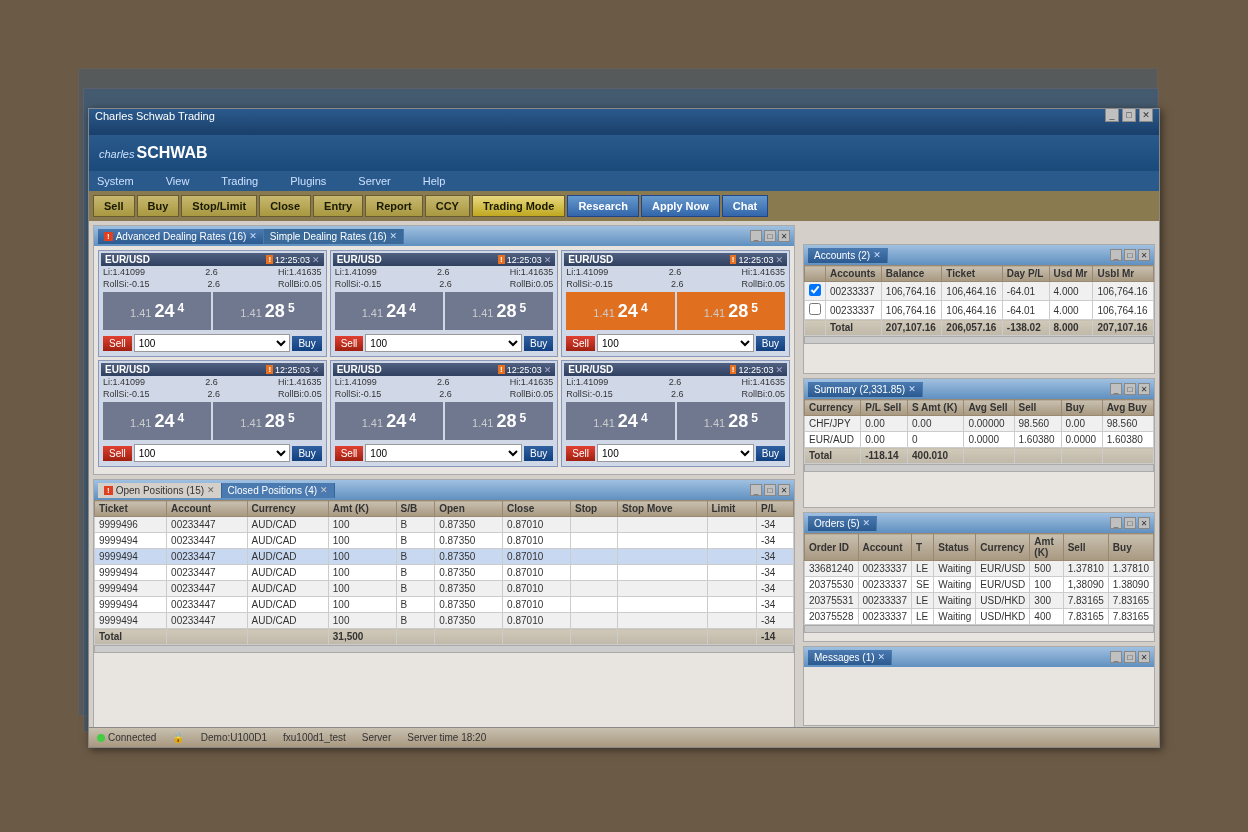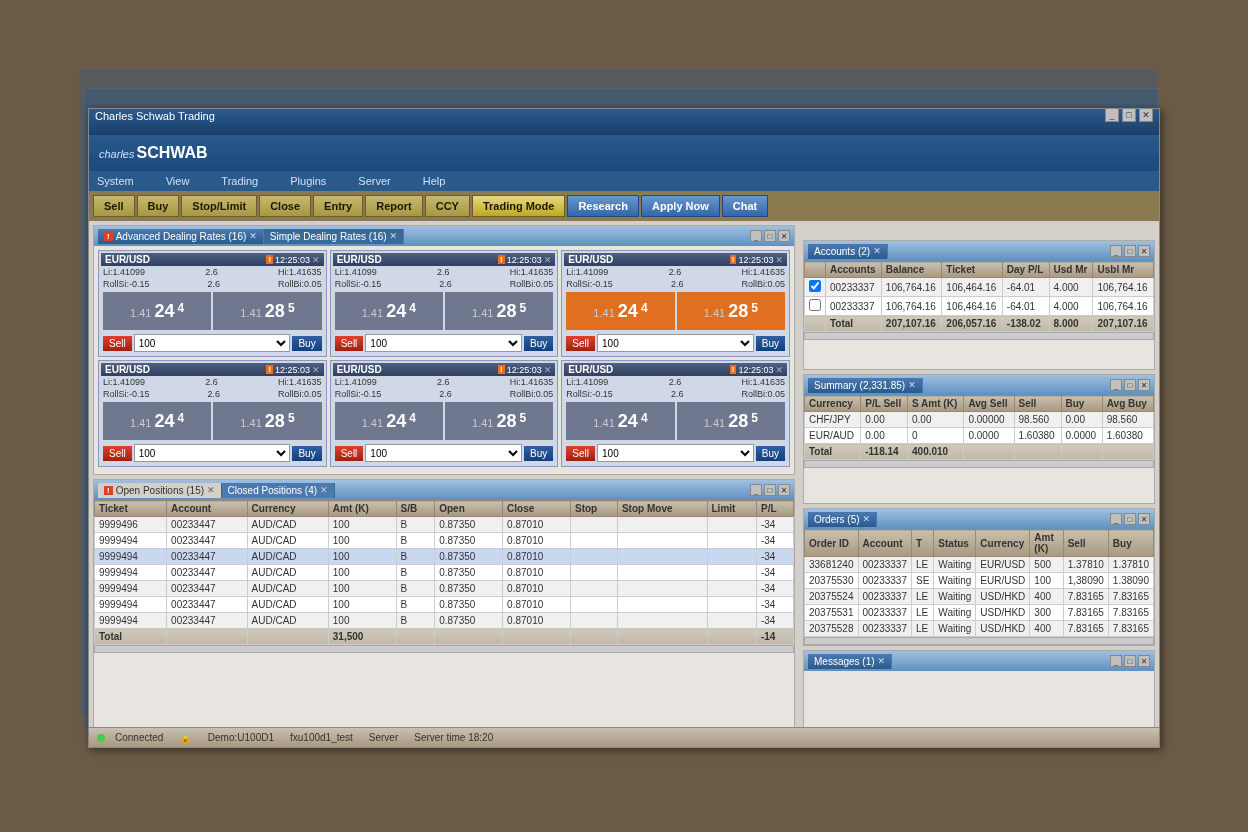--- a/index.html
+++ b/index.html
@@ -348,21 +348,21 @@
       height: 20px;
       background: linear-gradient(180deg, #c8c0b0 0%, #a89880 100%);
       border-top: 1px solid #888;
       display: flex;
       align-items: center;
       padding: 0 8px;
       gap: 16px;
       font-size: 10px;
       color: #333;
     }
-    .status-item { display: flex; align-items: center; gap: 10px; }
+    .status-item { display: flex; align-items: center; gap: 3px; }
     .status-dot { width: 8px; height: 8px; background: #44cc44; border-radius: 50%; }
     .scrollbar-h {
       height: 8px;
       background: #ccc;
       border: 1px solid #aaa;
     }
     .dealing-top {
       height: 250px;
     }
     .pos-table-container {
@@ -1035,30 +1035,20 @@
                   <td>20375530</td>
                   <td>00233337</td>
                   <td>SE</td>
                   <td>Waiting</td>
                   <td>EUR/USD</td>
                   <td>100</td>
                   <td>1,38090</td>
                   <td>1.38090</td>
                 </tr>
                 <tr>
-                  <td>20375524</td>
-                  <td>00233337</td>
-                  <td>LE</td>
-                  <td>Waiting</td>
-                  <td>USD/HKD</td>
-                  <td>400</td>
-                  <td>7.83165</td>
-                  <td>7.83165</td>
-                </tr>
-                <tr>
                   <td>20375531</td>
                   <td>00233337</td>
                   <td>LE</td>
                   <td>Waiting</td>
                   <td>USD/HKD</td>
                   <td>300</td>
                   <td>7.83165</td>
                   <td>7.83165</td>
                 </tr>
                 <tr>

